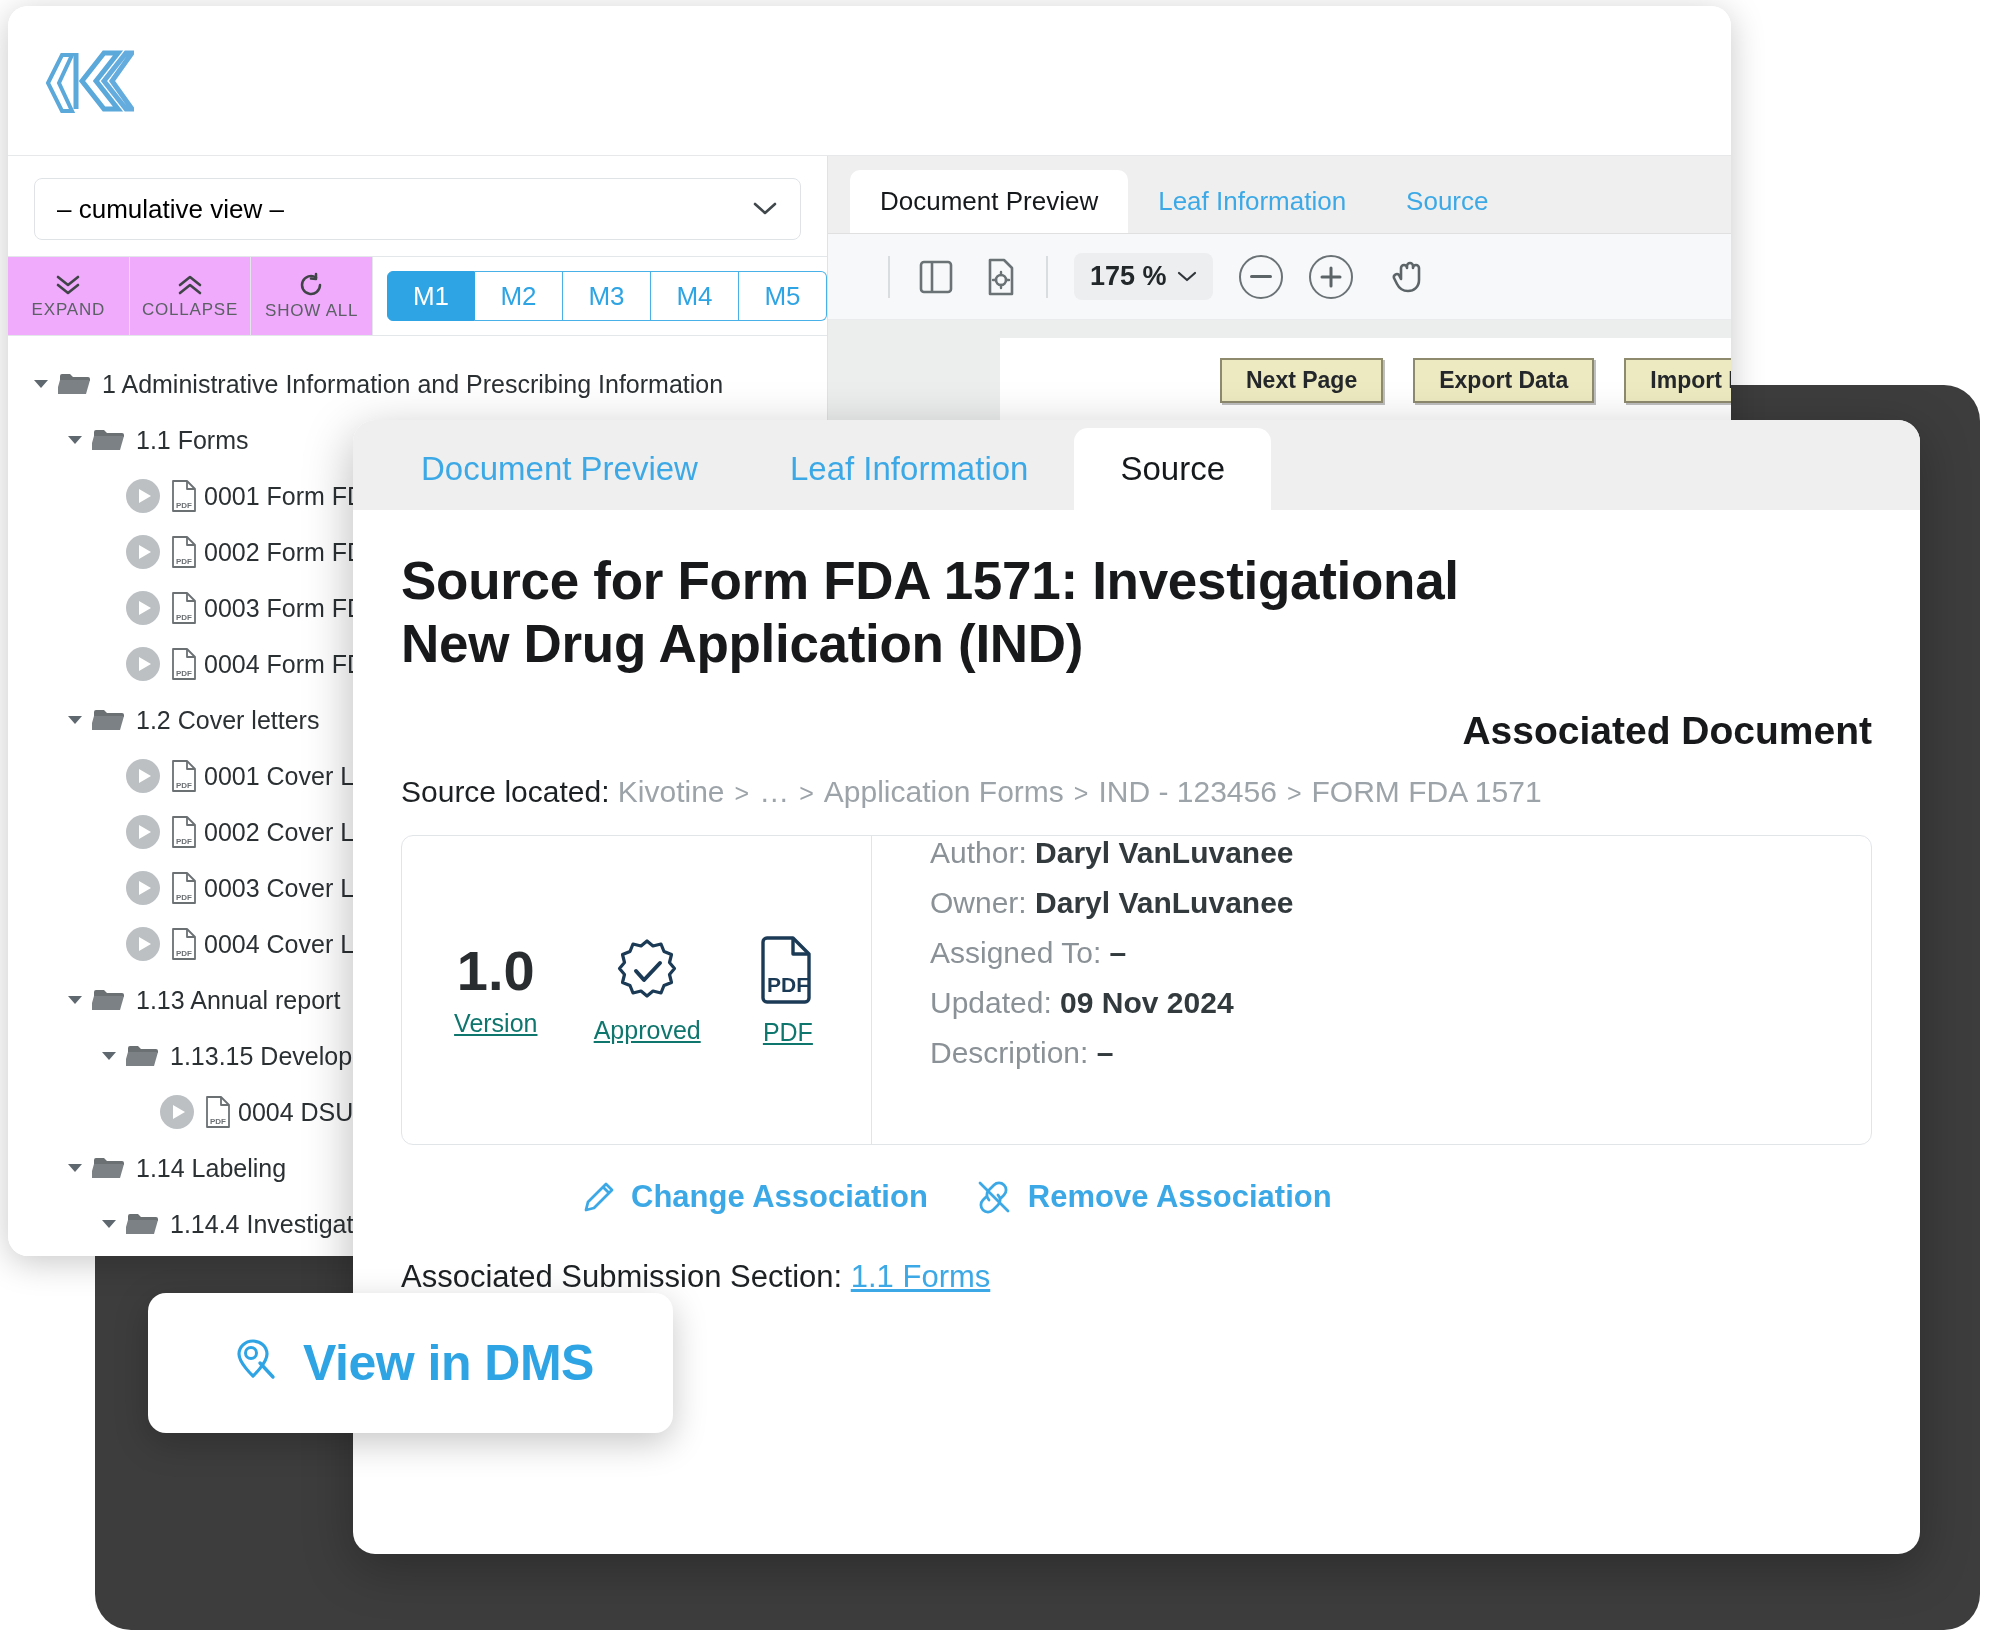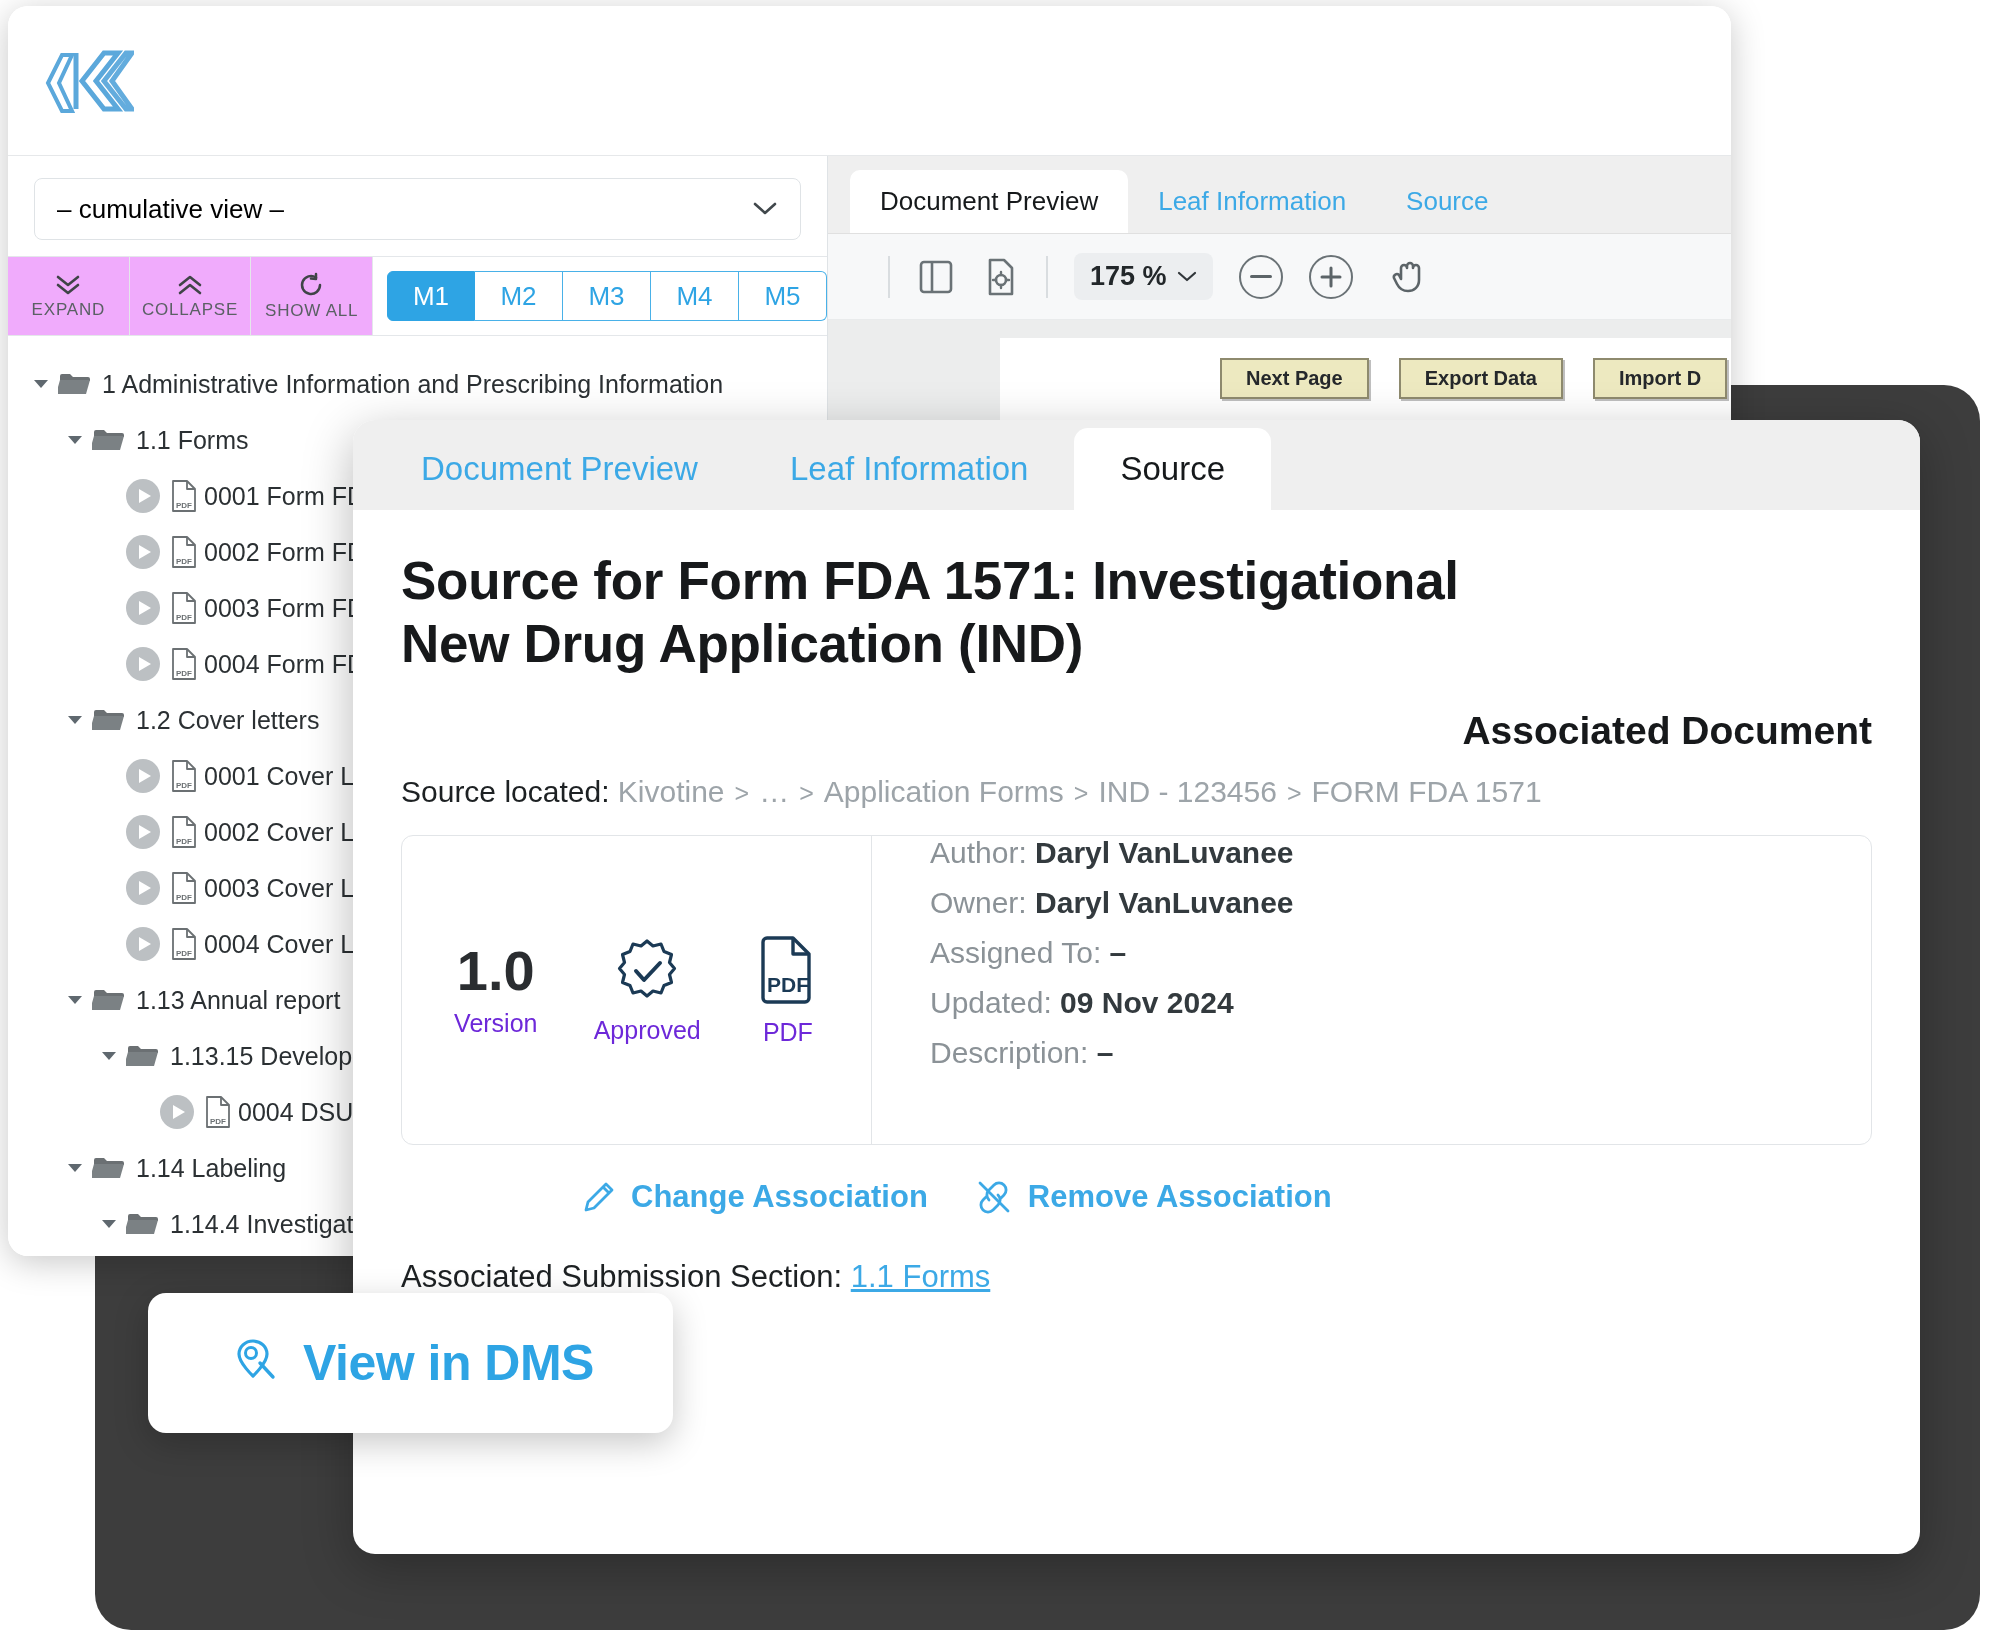--- a/index.html
+++ b/index.html
@@ -191,21 +191,21 @@
   .pdf-page {
     position: absolute;
     left: 172px; top: 18px; right: 0; bottom: 0;
     background: #fff;
   }
   .ybar { position: absolute; top: 20px; left: 220px; display: flex; gap: 30px; }
   .ybtn {
     background: #ede9c0;
     border: 2px solid #8e8a6e;
     box-shadow: 2px 2px 0 rgba(0,0,0,.25);
-    font-size: 20px; font-weight: 700; color: #25282b;
+    font-size: 23px; font-weight: 700; color: #25282b;
     padding: 7px 24px;
     white-space: nowrap;
   }
   .form-box {
     position: absolute;
     left: 58px; top: 82px; right: -40px; bottom: 0;
     border: 4px solid #2b2b2b;
     background: #fff;
   }
   .form-title {
@@ -274,21 +274,21 @@
   .meta-left {
     flex: 0 0 470px;
     display: flex;
     align-items: center;
     justify-content: space-around;
     border-right: 1px solid #e2e5e8;
     padding: 0 24px;
   }
   .stat { display: flex; flex-direction: column; align-items: center; gap: 10px; }
   .stat .big { font-size: 56px; font-weight: 700; color: #2a2d30; line-height: 1; }
-  .stat .cap { font-size: 25px; color: #6d28d9; }
+  .stat .cap { font-size: 25px; color: #0f766e; text-decoration: underline; }
   .meta-right {
     flex: 1;
     display: flex; flex-direction: column; 
     gap: 16px;
     padding-left: 58px;
   }
   .mline { font-size: 30px; color: #8b9297; }
   .mline b { color: #333a3e; font-weight: 700; }
 
   .actions {

